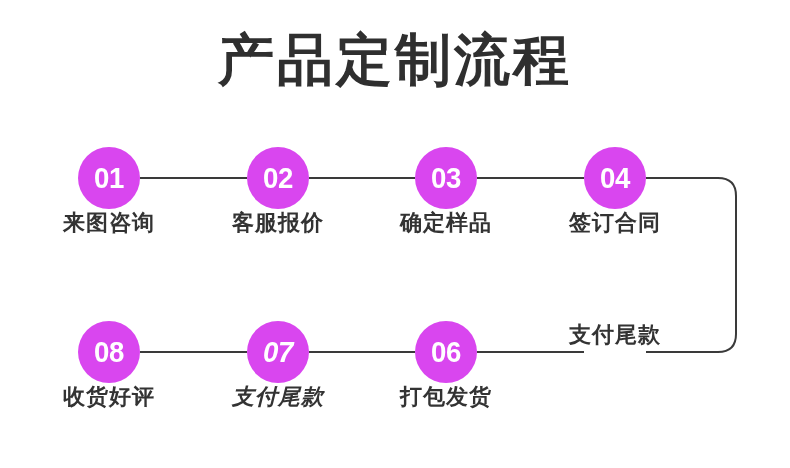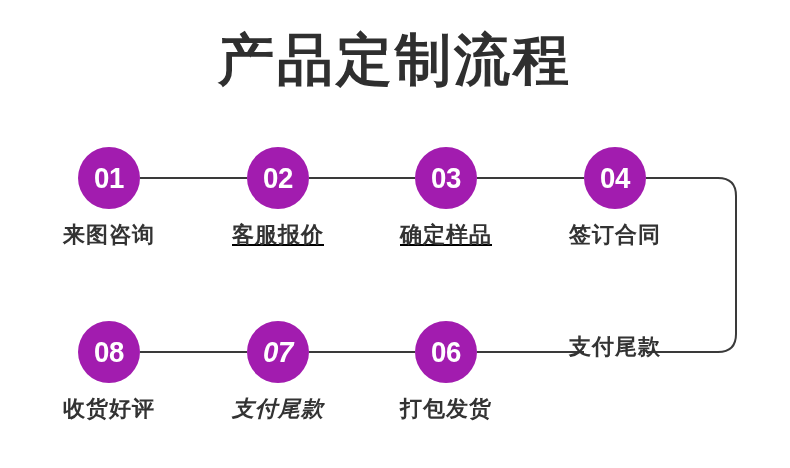--- a/index.html
+++ b/index.html
@@ -51,42 +51,41 @@
     width: 170px;
     margin-left: -85px;
     text-align: center;
   }
 
   .badge {
     width: 62px;
     height: 62px;
     margin: 0 auto;
     border-radius: 50%;
-    background: #a21caf;
+    background: #d946ef;
     position: relative;
   }
 
   .badge-num {
     position: absolute;
     left: 0;
     top: 0;
     width: 62px;
     height: 62px;
     line-height: 62px;
     text-align: center;
     color: #ffffff;
     font-size: 30px;
     font-weight: 700;
     letter-spacing: -0.5px;
     font-family: "Liberation Sans Narrow", "Liberation Sans", sans-serif;
     transform: scaleX(0.92);
   }
 
   .step-label {
-    margin-top: 12px;
     font-size: 22px;
     line-height: 28px;
     font-weight: 700;
     color: #333333;
     letter-spacing: 1px;
     white-space: nowrap;
   }
 </style>
 </head>
 <body>
@@ -108,28 +107,28 @@
     <line x1="247" y1="352" x2="140" y2="352" stroke="#3a3a3a" stroke-width="2"></line>
   </svg>
 
   <div class="step" style="left:109px; top:147px;">
     <div class="badge">
       <span class="badge-num">01</span>
     </div>
     <div class="step-label">来图咨询</div>
   </div>
 
-  <div class="step" style="left:278px; top:147px;text-decoration:underline;">
+  <div class="step" style="left:278px; top:147px;">
     <div class="badge">
       <span class="badge-num">02</span>
     </div>
     <div class="step-label">客服报价</div>
   </div>
 
-  <div class="step" style="left:446px; top:147px;text-decoration:underline;">
+  <div class="step" style="left:446px; top:147px;">
     <div class="badge">
       <span class="badge-num">03</span>
     </div>
     <div class="step-label">确定样品</div>
   </div>
 
   <div class="step" style="left:615px; top:147px;">
     <div class="badge">
       <span class="badge-num">04</span>
     </div>

